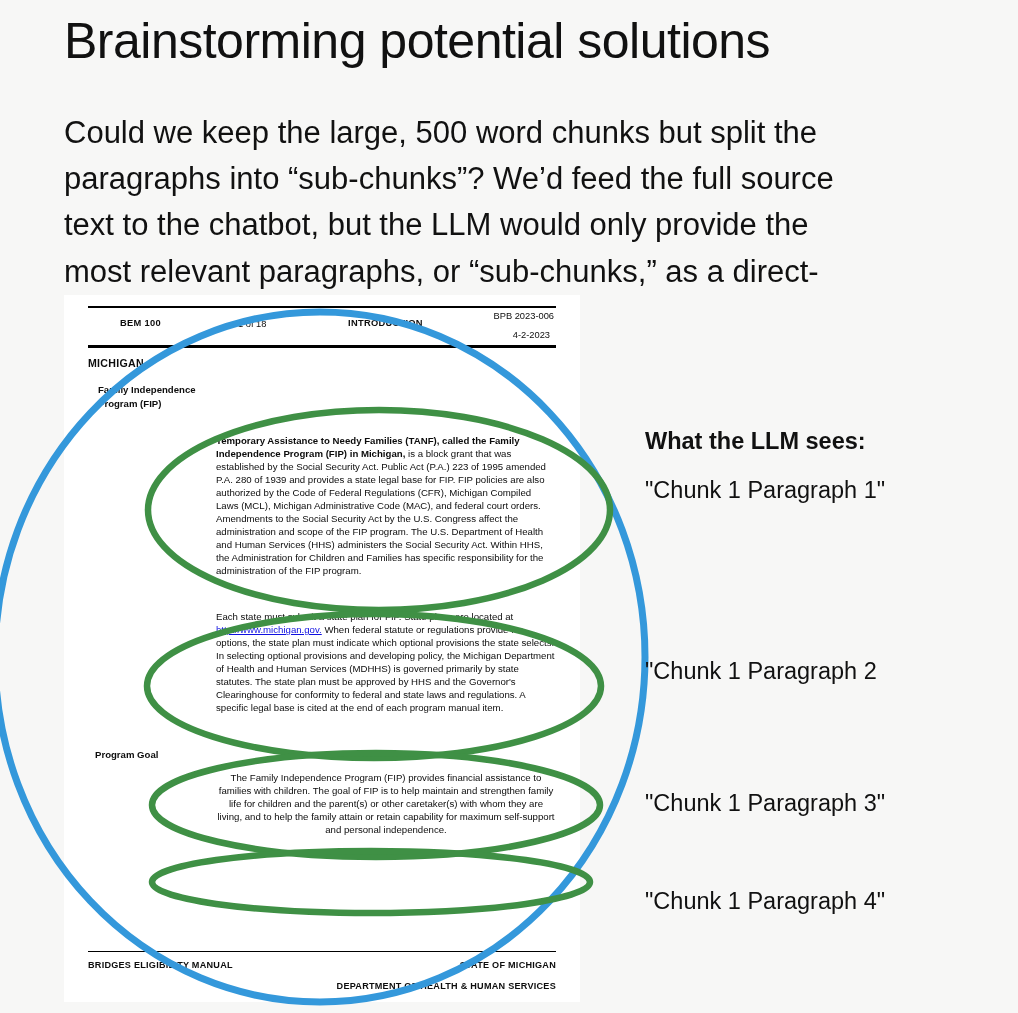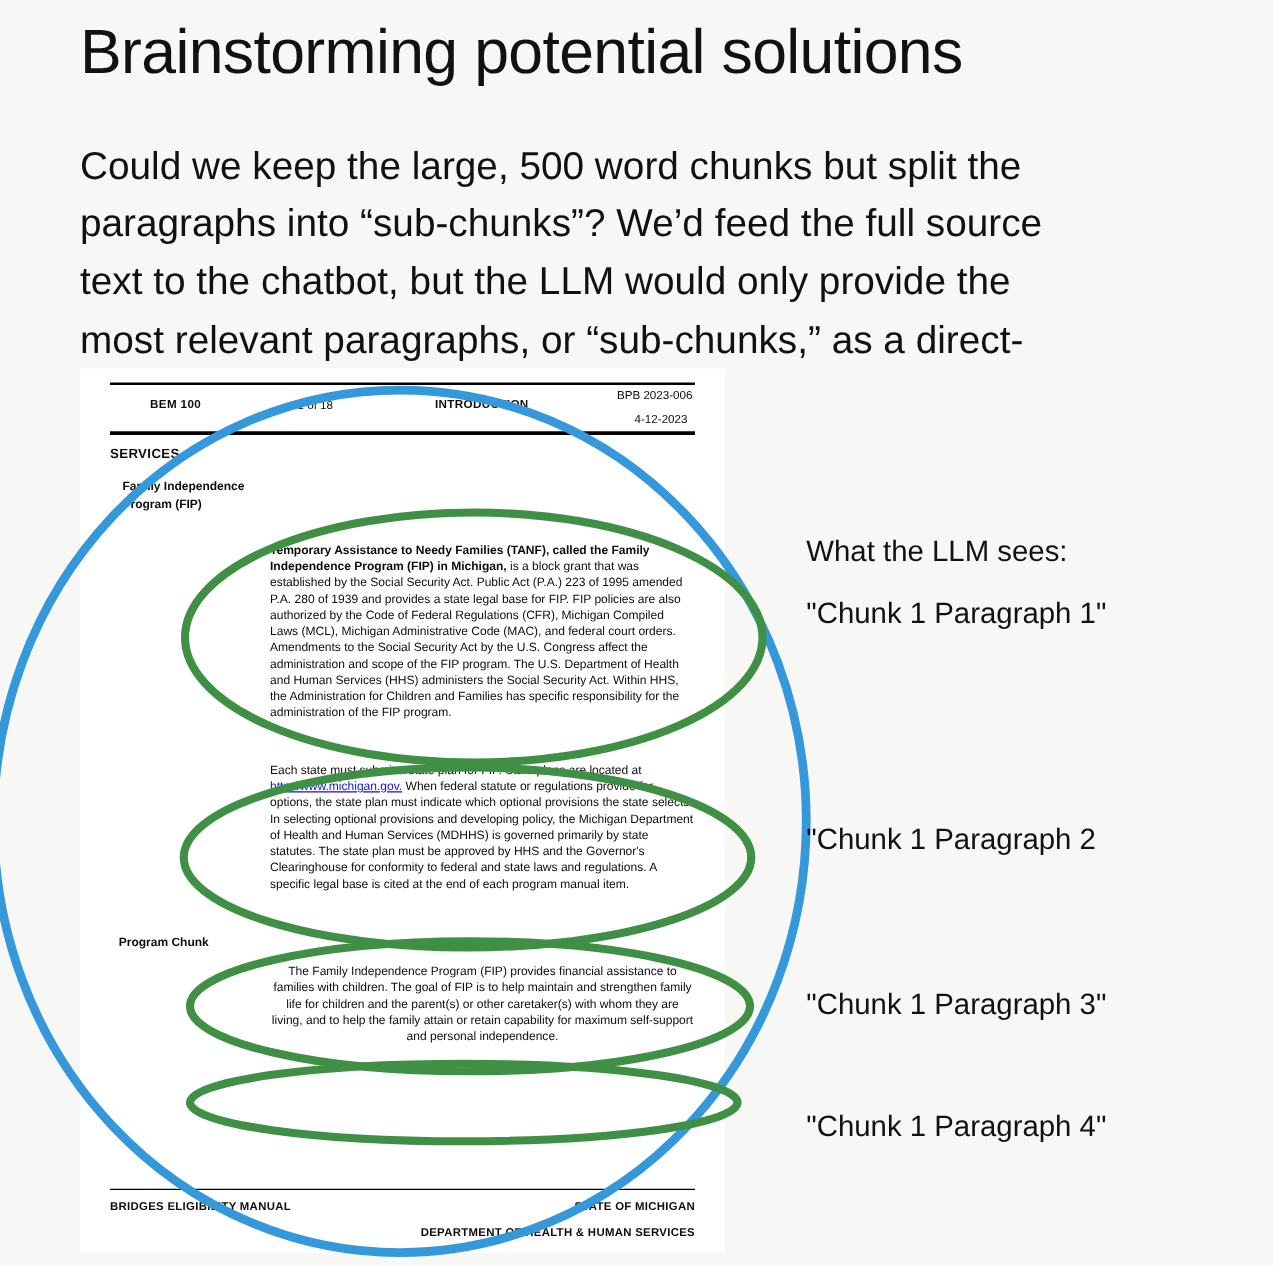--- a/index.html
+++ b/index.html
@@ -209,21 +209,21 @@
     height: 1013px;
     pointer-events: none;
   }
 
   
   .ann-heading {
     position: absolute;
     left: 645px;
     top: 428px;
     font-size: 23.5px;
-    font-weight: normal;
+    font-weight: bold;
     color: #111;
     white-space: nowrap;
   }
   .ann-item {
     position: absolute;
     left: 645px;
     font-size: 23.5px;
     font-weight: 400;
     color: #111;
     white-space: nowrap;
@@ -246,27 +246,27 @@
     <div class="doc-inner">
 
       <div class="doc-hdr-rule-top"></div>
       <div class="doc-hdr-rule-bot"></div>
 
       <div class="doc-hdr">
         <span class="hdr-bem">BEM 100</span>
         <span class="hdr-page">1 of 18</span>
         <span class="hdr-title">INTRODUCTION</span>
         <span class="hdr-bpb">BPB 2023-006</span>
-        <span class="hdr-date">4-12-2023</span>
+        <span class="hdr-date">4-2-2023</span>
       </div>
 
-      <div class="doc-overview">SERVICES</div>
+      <div class="doc-overview">MICHIGAN</div>
 
       <div class="doc-sidelabel sl-fip">Family Independence Program (FIP)</div>
-      <div class="doc-sidelabel sl-goal">Program Chunk</div>
+      <div class="doc-sidelabel sl-goal">Program Goal</div>
 
       <div class="doc-para p1"><b>Temporary Assistance to Needy Families (TANF), called the Family Independence Program (FIP) in Michigan,</b><span> is a block grant that was established by the Social Security Act. Public Act (P.A.) 223 of 1995 amended P.A. 280 of 1939 and provides a state legal base for FIP. FIP policies are also authorized by the Code of Federal Regulations (CFR), Michigan Compiled Laws (MCL), Michigan Administrative Code (MAC), and federal court orders. Amendments to the Social Security Act by the U.S. Congress affect the administration and scope of the FIP program. The U.S. Department of Health and Human Services (HHS) administers the Social Security Act. Within HHS, the Administration for Children and Families has specific responsibility for the administration of the FIP program.</span></div>
 
       <div class="doc-para p2"><span>Each state must submit a state plan for FIP. State plans are located at </span><span class="doc-link">http://www.michigan.gov.</span><span> When federal statute or regulations provide for options, the state plan must indicate which optional provisions the state selects. In selecting optional provisions and developing policy, the Michigan Department of Health and Human Services (MDHHS) is governed primarily by state statutes. The state plan must be approved by HHS and the Governor's Clearinghouse for conformity to federal and state laws and regulations. A specific legal base is cited at the end of each program manual item.</span></div>
 
       <div class="doc-para p3">The Family Independence Program (FIP) provides financial assistance to families with children. The goal of FIP is to help maintain and strengthen family life for children and the parent(s) or other caretaker(s) with whom they are living, and to help the family attain or retain capability for maximum self-support and personal independence.</div>
 
 
       <div class="doc-ftr-rule"></div>
       <div class="ftr-left">BRIDGES ELIGIBILITY MANUAL</div>

